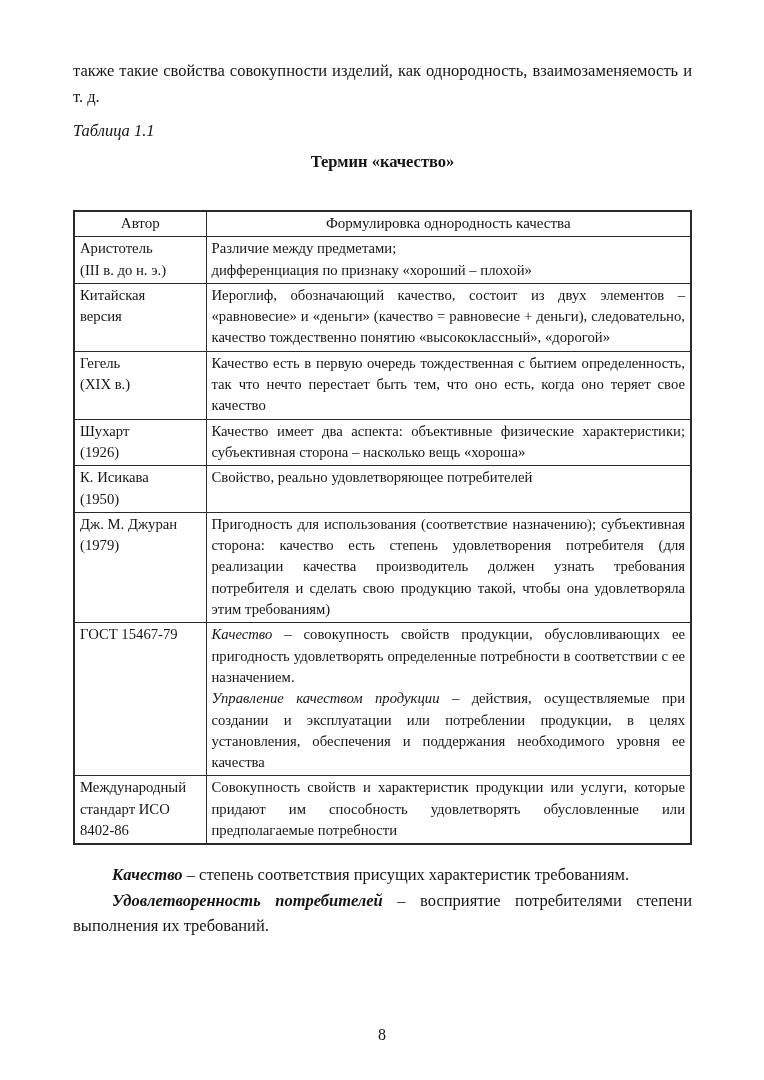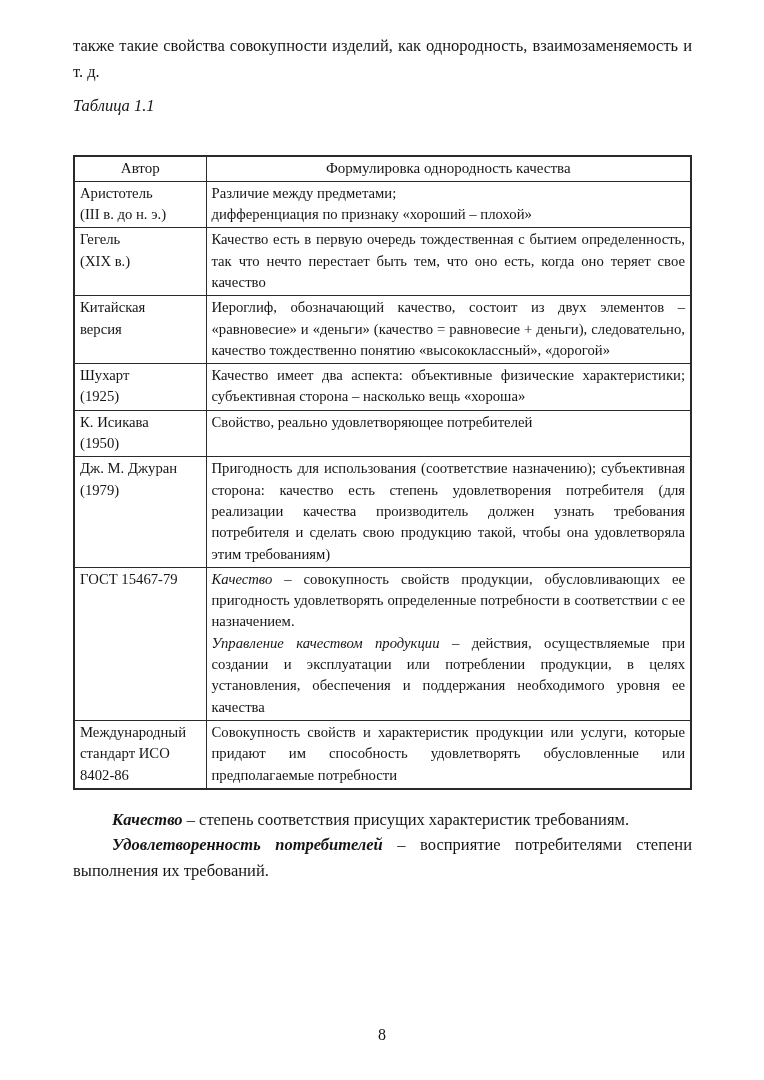--- a/index.html
+++ b/index.html
@@ -8,21 +8,21 @@
     background: #ffffff;
   }
   .page {
     position: relative;
     width: 764px;
     height: 1080px;
     box-sizing: border-box;
     background: #ffffff;
     color: #151515;
     font-family: "Liberation Serif", "DejaVu Serif", serif;
-    padding: 33px 72px 0 73px;
+    padding: 58px 72px 0 73px;
     overflow: hidden;
   }
   p {
     margin: 0;
     font-size: 16.5px;
     line-height: 25.5px;
     text-align: justify;
   }
   .caption {
     font-style: italic;
@@ -81,52 +81,53 @@
 </style>
 </head>
 <body>
 
 <div class="page">
 
   <p>также такие свойства совокупности изделий, как однородность, взаимозаменяемость и т. д.</p>
 
   <p class="caption">Таблица 1.1</p>
 
+  <p class="table-title">Термин «качество»</p>
 
   <table class="terms-table">
     <colgroup>
       <col class="author-col">
       <col>
     </colgroup>
     <thead>
       <tr>
         <th>Автор</th>
         <th>Формулировка однородность качества</th>
       </tr>
     </thead>
     <tbody id="table-body">
         <tr>
           <td class="author-cell">Аристотель
 (III в. до н. э.)</td>
           <td class="definition-cell"><span>Различие между предметами;
 дифференциация по признаку «хороший – плохой»</span></td>
         </tr>
         <tr>
+          <td class="author-cell">Китайская
+версия</td>
+          <td class="definition-cell"><span>Иероглиф, обозначающий качество, состоит из двух элементов – «равновесие» и «деньги» (качество = равновесие + деньги), следовательно, качество тождественно понятию «высококлассный», «дорогой»</span></td>
+        </tr>
+        <tr>
           <td class="author-cell">Гегель
 (XIX в.)</td>
           <td class="definition-cell"><span>Качество есть в первую очередь тождественная с бытием определенность, так что нечто перестает быть тем, что оно есть, когда оно теряет свое качество</span></td>
         </tr>
         <tr>
-          <td class="author-cell">Китайская
-версия</td>
-          <td class="definition-cell"><span>Иероглиф, обозначающий качество, состоит из двух элементов – «равновесие» и «деньги» (качество = равновесие + деньги), следовательно, качество тождественно понятию «высококлассный», «дорогой»</span></td>
-        </tr>
-        <tr>
           <td class="author-cell">Шухарт
-(1925)</td>
+(1926)</td>
           <td class="definition-cell"><span>Качество имеет два аспекта: объективные физические характеристики; субъективная сторона – насколько вещь «хороша»</span></td>
         </tr>
         <tr>
           <td class="author-cell">К. Исикава
 (1950)</td>
           <td class="definition-cell"><span>Свойство, реально удовлетворяющее потребителей</span></td>
         </tr>
         <tr>
           <td class="author-cell">Дж. М. Джуран
 (1979)</td>

